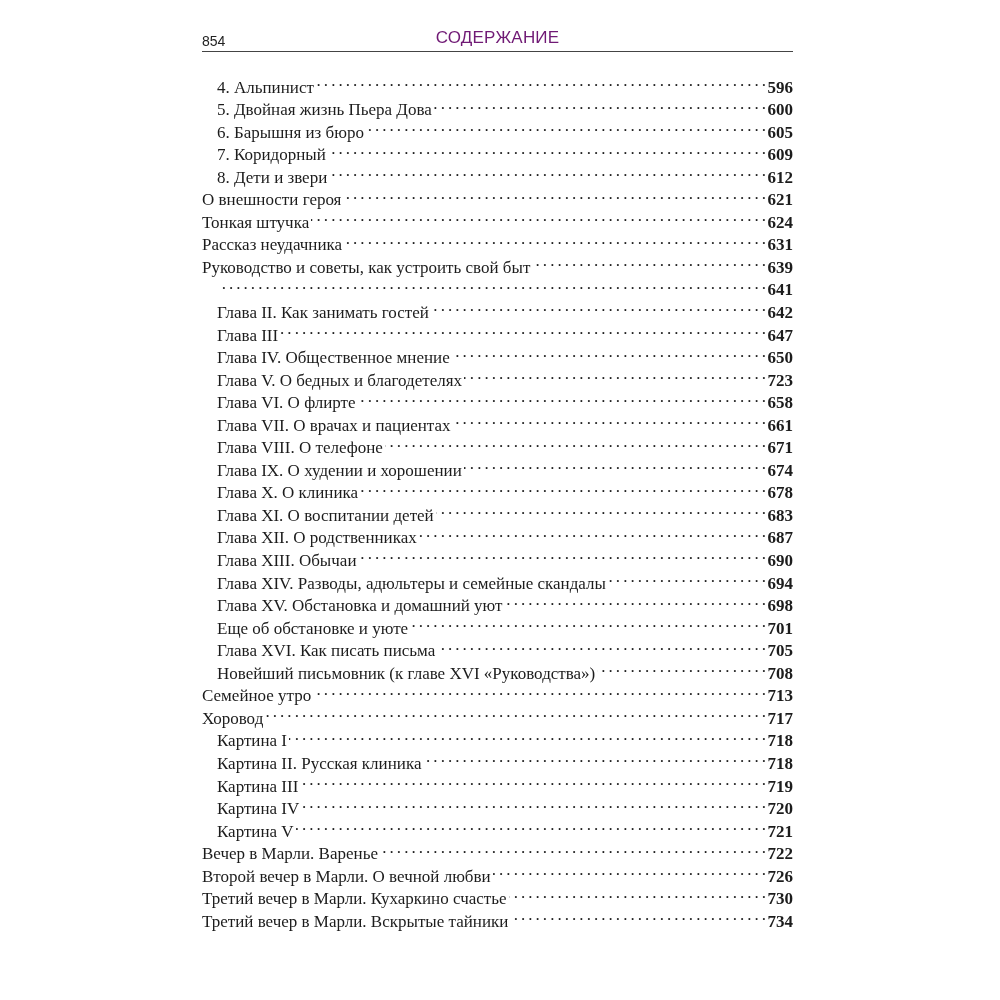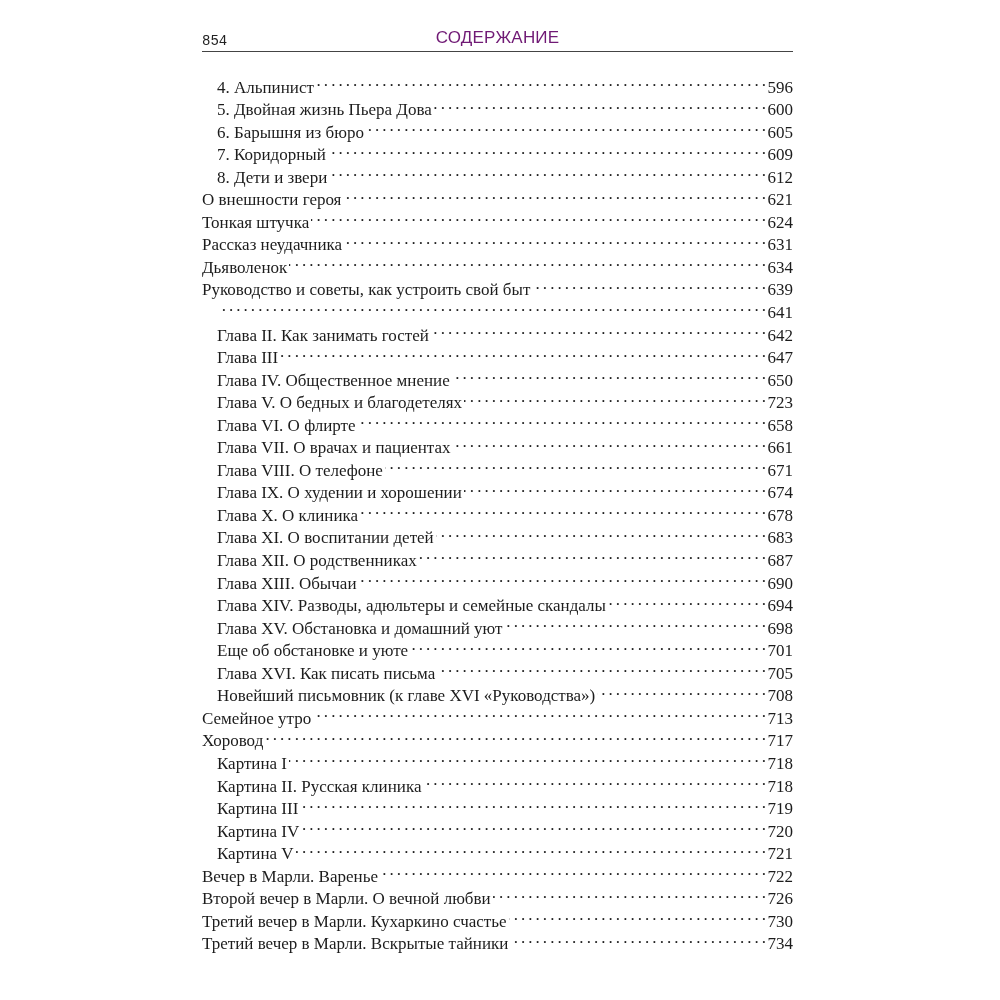--- a/index.html
+++ b/index.html
@@ -1,28 +1,28 @@
 <!DOCTYPE html>
 <html><head>
 <meta charset="utf-8">
 <style>
   html, body { margin: 0; padding: 0; background: #ffffff; }
   body { width: 1000px; height: 1000px; position: relative; overflow: hidden; }
   .page { position: absolute; left: 202px; top: 0; width: 591px; height: 1000px; color: #1a1a1a; }
   .header { position: absolute; top: 26px; left: 0; width: 591px; height: 26px; }
-  .page-num { position: absolute; left: 0; top: 7px; font-family: Liberation Mono, monospace; font-size: 14px; color: #222; }
+  .page-num { position: absolute; left: 0; top: 7px; font-family: Liberation Sans, sans-serif; font-size: 14px; color: #222; }
   .running-title { position: absolute; left: 0; width: 100%; top: 2px; text-align: center; font-family: "Liberation Sans", sans-serif; font-size: 17px; letter-spacing: 0.2px; color: #701a75; }
   .rule { position: absolute; left: 0; top: 51px; width: 591px; height: 1px; background: #444; }
   .toc { position: absolute; top: 70px; left: 0; width: 591px; }
   .row { display: flex; align-items: baseline; height: 22.55px; font-family: "Liberation Serif", serif; font-size: 17px; line-height: 22.55px; color: #1c1c1c; white-space: nowrap; }
   .row.indent { padding-left: 15px; }
   .row .title { flex: 0 0 auto; }
   .row .leader { flex: 1 1 auto; overflow: hidden; margin: 0 2px; position: relative; height: 22.55px; }
   .row .leader::before { content: ". . . . . . . . . . . . . . . . . . . . . . . . . . . . . . . . . . . . . . . . . . . . . . . . . . . . . . . . . . . . . . . . . . . . . . . . . . . . . . . . . . . . . . . . . . . . . . . . . . . . . . . . . . . . . . ."; position: absolute; right: 0; white-space: nowrap; letter-spacing: -0.6px; }
-  .row .pnum { flex: 0 0 auto; text-align: center; }
+  .row .pnum { flex: 0 0 auto; text-align: center; font-weight: bold; }
 </style>
 </head>
 <body>
 
 <div class="page">
   <div class="header">
     <span class="page-num">854</span>
     <div class="running-title">СОДЕРЖАНИЕ</div>
   </div>
   <div class="rule"></div>
@@ -62,25 +62,20 @@
         <span class="title">Тонкая штучка</span>
         <span class="leader"></span>
         <span class="pnum">624</span>
       </div>
       <div class="row">
         <span class="title">Рассказ неудачника</span>
         <span class="leader"></span>
         <span class="pnum">631</span>
       </div>
       <div class="row">
-        <span class="title">Дьяволенок</span>
-        <span class="leader"></span>
-        <span class="pnum">634</span>
-      </div>
-      <div class="row">
         <span class="title">Руководство и советы, как устроить свой быт</span>
         <span class="leader"></span>
         <span class="pnum">639</span>
       </div>
       <div class="row indent">
         <span class="leader"></span>
         <span class="pnum">641</span>
       </div>
       <div class="row indent">
         <span class="title">Глава II. Как занимать гостей</span>

